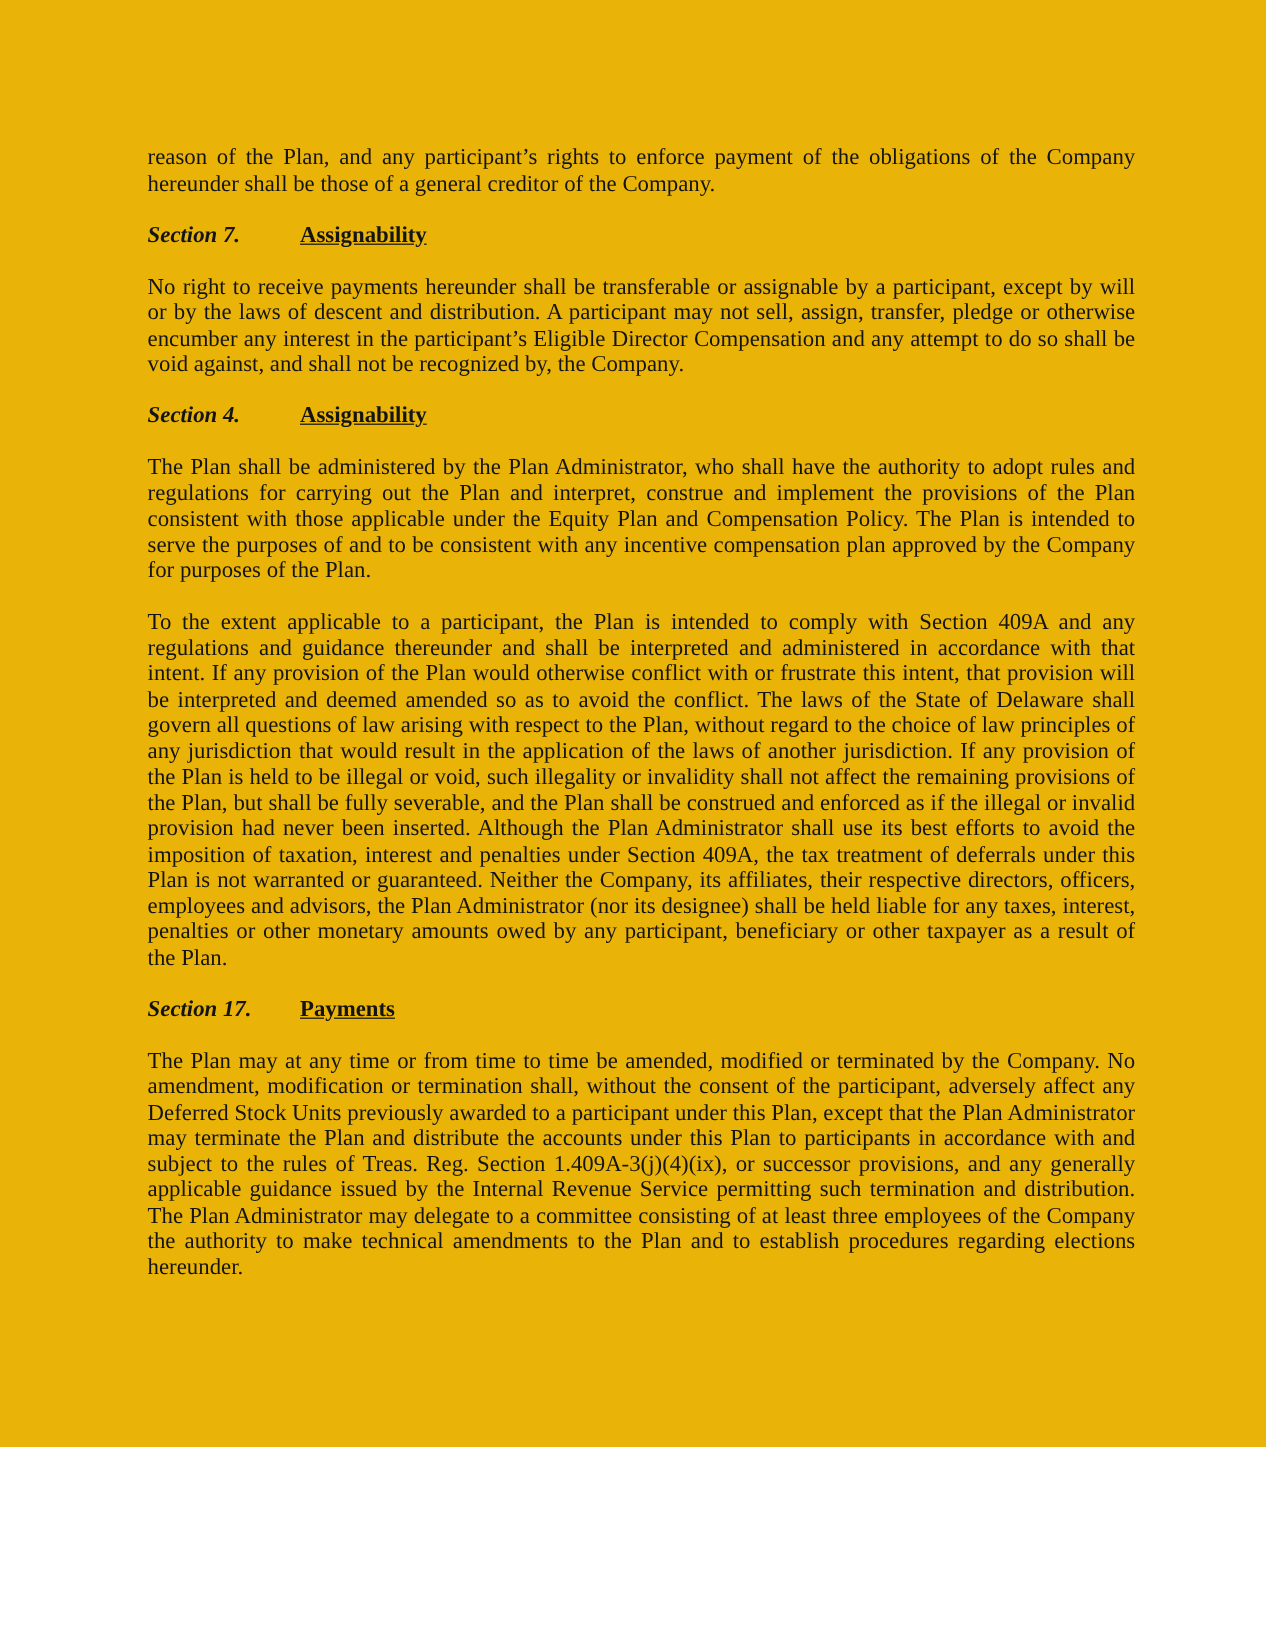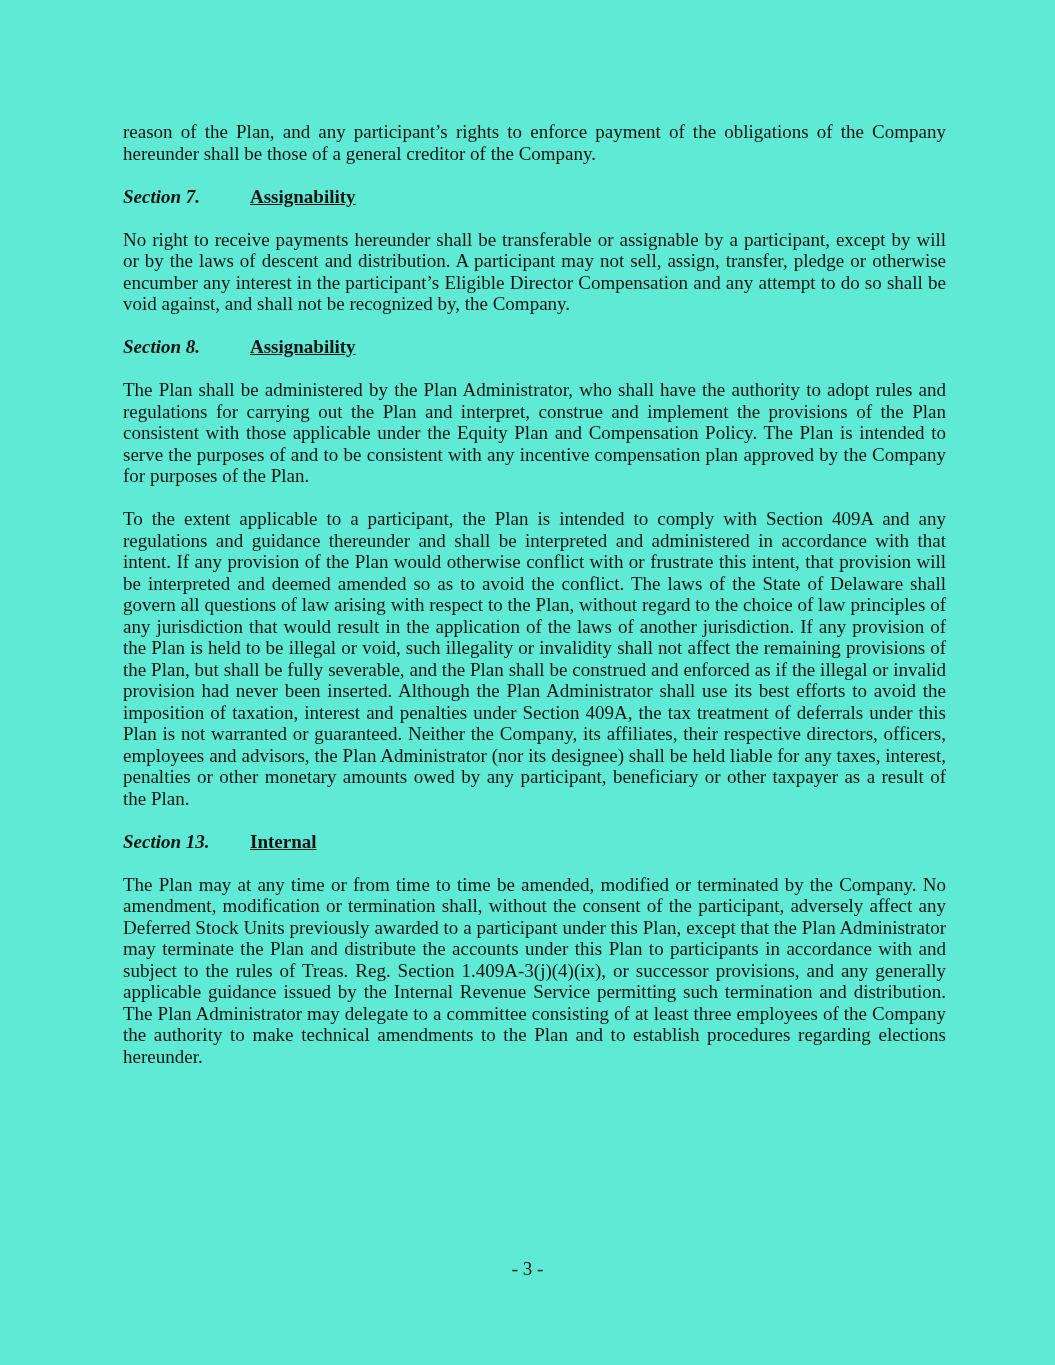--- a/index.html
+++ b/index.html
@@ -3,24 +3,24 @@
 <meta charset="utf-8">
 <style>
   html, body {
     margin: 0;
     padding: 0;
     background: #ffffff;
   }
   .page {
     position: relative;
     width: 1055px;
-    height: 1365px;
+    height: 1206px;
     box-sizing: border-box;
     padding: 121px 109px 0 123px;
-    background: #5eead4;
+    background: #eab308;
     font-family: "Liberation Serif", serif;
     font-size: 19px;
     line-height: 21.5px;
     color: #141414;
     overflow: hidden;
   }
   p.body-text {
     margin: 21.5px 0 0 0;
     text-align: justify;
   }
@@ -55,27 +55,27 @@
 <div class="page">
 
   <p class="body-text first">reason of the Plan, and any participant’s rights to enforce payment of the obligations of the Company hereunder shall be those of a general creditor of the Company.</p>
 
   <div class="heading">
     <span class="label">Section 7.</span><span class="title">Assignability</span>
   </div>
   <p class="body-text">No right to receive payments hereunder shall be transferable or assignable by a participant, except by will or by the laws of descent and distribution. A participant may not sell, assign, transfer, pledge or otherwise encumber any interest in the participant’s Eligible Director Compensation and any attempt to do so shall be void against, and shall not be recognized by, the Company.</p>
 
   <div class="heading">
-    <span class="label">Section 8.</span><span class="title">Assignability</span>
+    <span class="label">Section 4.</span><span class="title">Assignability</span>
   </div>
   <p class="body-text">The Plan shall be administered by the Plan Administrator, who shall have the authority to adopt rules and regulations for carrying out the Plan and interpret, construe and implement the provisions of the Plan consistent with those applicable under the Equity Plan and Compensation Policy.  The Plan is intended to serve the purposes of and to be consistent with any incentive compensation plan approved by the Company for purposes of the Plan.</p>
 
   <p class="body-text">To the extent applicable to a participant, the Plan is intended to comply with Section 409A and any regulations and guidance thereunder and shall be interpreted and administered in accordance with that intent. If any provision of the Plan would otherwise conflict with or frustrate this intent, that provision will be interpreted and deemed amended so as to avoid the conflict. The laws of the State of Delaware shall govern all questions of law arising with respect to the Plan, without regard to the choice of law principles of any jurisdiction that would result in the application of the laws of another jurisdiction. If any provision of the Plan is held to be illegal or void, such illegality or invalidity shall not affect the remaining provisions of the Plan, but shall be fully severable, and the Plan shall be construed and enforced as if the illegal or invalid provision had never been inserted. Although the Plan Administrator shall use its best efforts to avoid the imposition of taxation, interest and penalties under Section 409A, the tax treatment of deferrals under this Plan is not warranted or guaranteed.  Neither the Company, its affiliates, their respective directors, officers, employees and advisors, the Plan Administrator (nor its designee) shall be held liable for any taxes, interest, penalties or other monetary amounts owed by any participant, beneficiary or other taxpayer as a result of the Plan.</p>
 
   <div class="heading">
-    <span class="label">Section 13.</span><span class="title">Internal</span>
+    <span class="label">Section 17.</span><span class="title">Payments</span>
   </div>
   <p class="body-text">The Plan may at any time or from time to time be amended, modified or terminated by the Company. No amendment, modification or termination shall, without the consent of the participant, adversely affect any Deferred Stock Units previously awarded to a participant under this Plan, except that the Plan Administrator may terminate the Plan and distribute the accounts under this Plan to participants in accordance with and subject to the rules of Treas. Reg. Section 1.409A-3(j)(4)(ix), or successor provisions, and any generally applicable guidance issued by the Internal Revenue Service permitting such termination and distribution. The Plan Administrator may delegate to a committee consisting of at least three employees of the Company the authority to make technical amendments to the Plan and to establish procedures regarding elections hereunder.</p>
 
 
   <div class="page-number">- 3 -</div>
 
 </div>
 
 </body></html>

